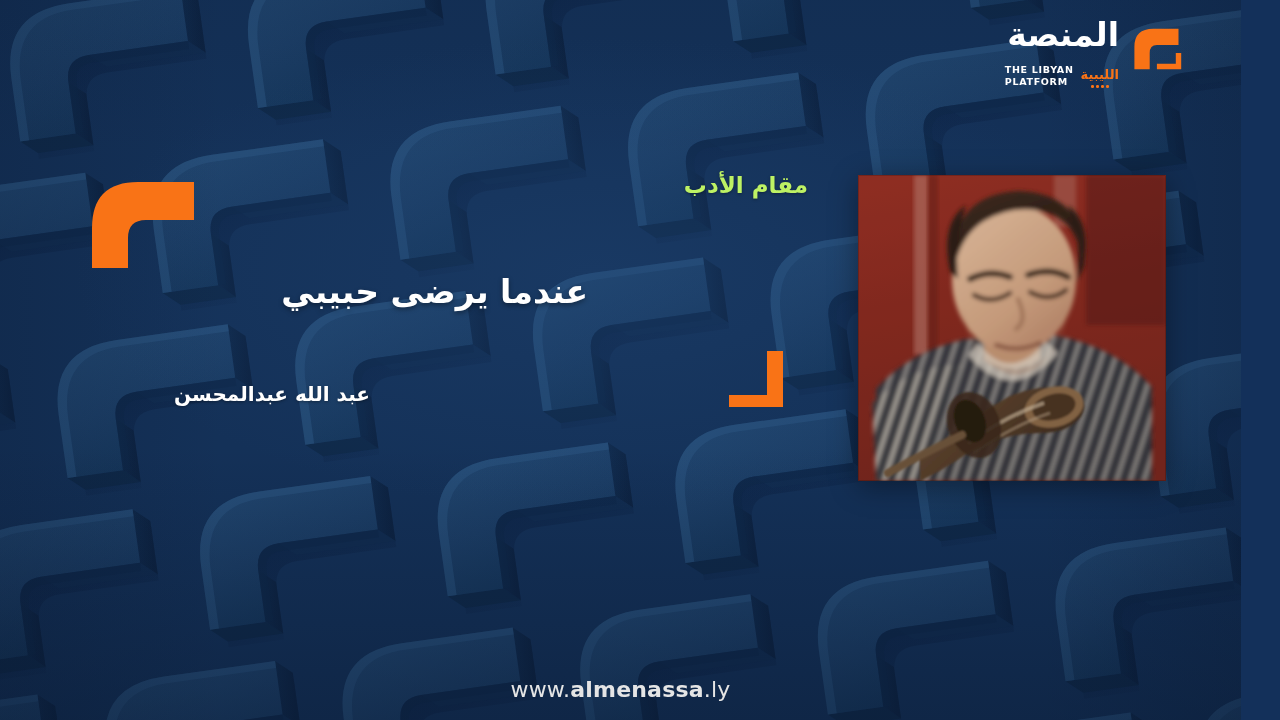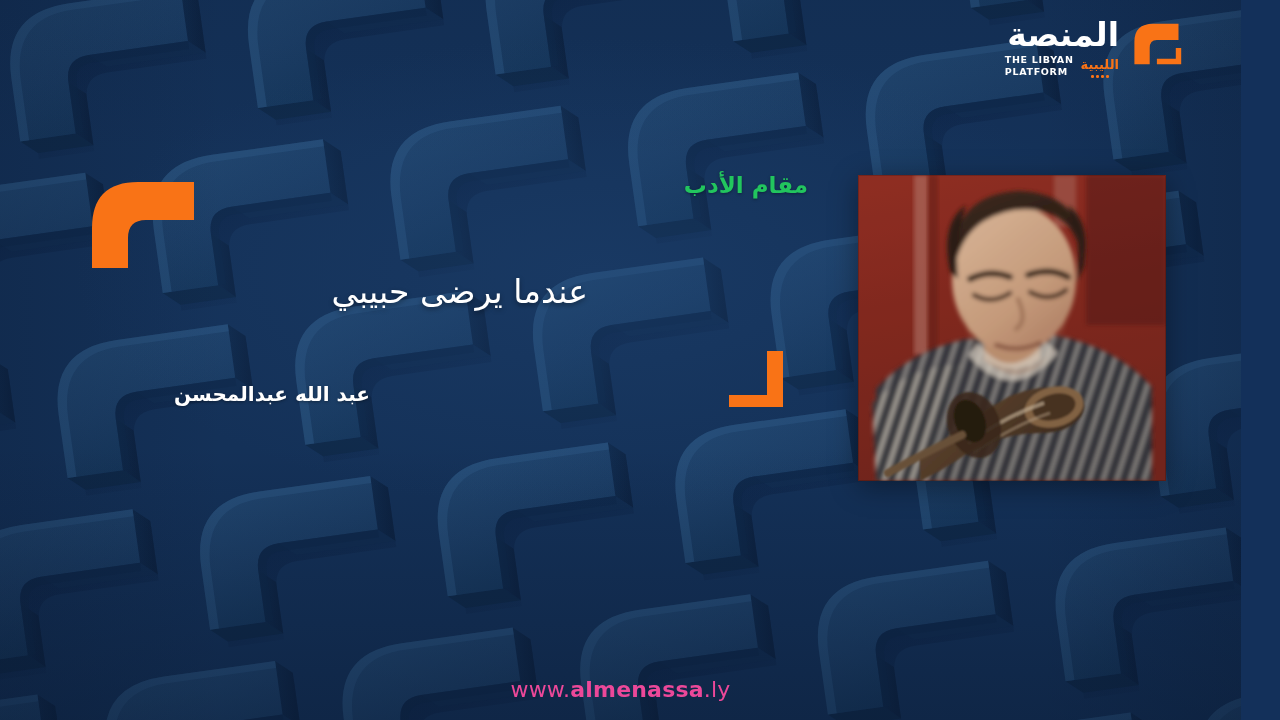--- a/index.html
+++ b/index.html
@@ -35,48 +35,48 @@
     position:absolute; top:18px; right:58px;
     display:flex; align-items:center; gap:10px;
   }
   #logo-textblock { display:flex; flex-direction:column; align-items:flex-end; }
   #logo-row-top { display:flex; align-items:flex-end; gap:7px; }
   .logo-ar-main {
     color:#ffffff; font-weight:bold; font-size:33px; line-height:1;
     letter-spacing:-1px; direction:rtl;
   }
   #logo-row-bottom {
-    display:flex; align-items:center; gap:7px; margin-top:3px;
+    display:flex; align-items:center; gap:7px; margin-top:13px;
   }
   .logo-ar-sub {
     color:#f97316; font-weight:bold; font-size:13px; line-height:1; direction:rtl;
   }
   .logo-en {
     color:#ffffff; font-size:9.5px; font-weight:bold;
     line-height:1.22; letter-spacing:0.7px; text-align:left;
   }
   #logo-dots { display:flex; gap:2.5px; margin-top:2px; justify-content:center; }
   #logo-dots i { width:2.5px; height:2.5px; background:#f97316; border-radius:50%; display:block; }
   #logo-mark { width:54px; height:54px; }
 
   
   #hook-large { position:absolute; left:88px; top:176px; width:110px; height:96px; }
   #hook-small { position:absolute; left:727px; top:349px; width:66px; height:58px; }
 
   
   #category {
     position:absolute; left:0; top:172px; width:808px;
     text-align:right; direction:rtl;
-    color:#22c55e; font-size:23px; font-weight:bold;
+    color:#bef264; font-size:23px; font-weight:bold;
     text-shadow:0 1px 3px rgba(0,0,0,0.35);
   }
   #title {
     position:absolute; left:0; top:272px; width:588px;
     text-align:right; direction:rtl;
-    color:#ffffff; font-size:33px; font-weight:normal; letter-spacing:0px;
+    color:#ffffff; font-size:33px; font-weight:bold; letter-spacing:0px;
     text-shadow:0 2px 5px rgba(0,0,0,0.40);
   }
   #author {
     position:absolute; left:0; top:382px; width:370px;
     text-align:right; direction:rtl;
     color:#ffffff; font-size:20px; font-weight:bold;
     text-shadow:0 1px 3px rgba(0,0,0,0.35);
   }
 
   
@@ -84,21 +84,21 @@
     position:absolute; left:858px; top:175px; width:308px; height:306px;
     overflow:hidden;
     box-shadow:0 6px 26px rgba(0,0,0,0.38);
     background:#7a2f26;
   }
   #photo-frame svg { display:block; width:100%; height:100%; }
 
   
   #footer-url {
     position:absolute; left:0; right:0; bottom:18px;
-    text-align:center; color:#ec4899; font-size:22px;
+    text-align:center; color:#e5e5e5; font-size:22px;
     letter-spacing:0.2px;
   }
   #footer-url .strong { font-weight:bold; }
 </style>
 </head>
 <body>
 
 <div id="stage">
 
   <div id="bg-pattern">

